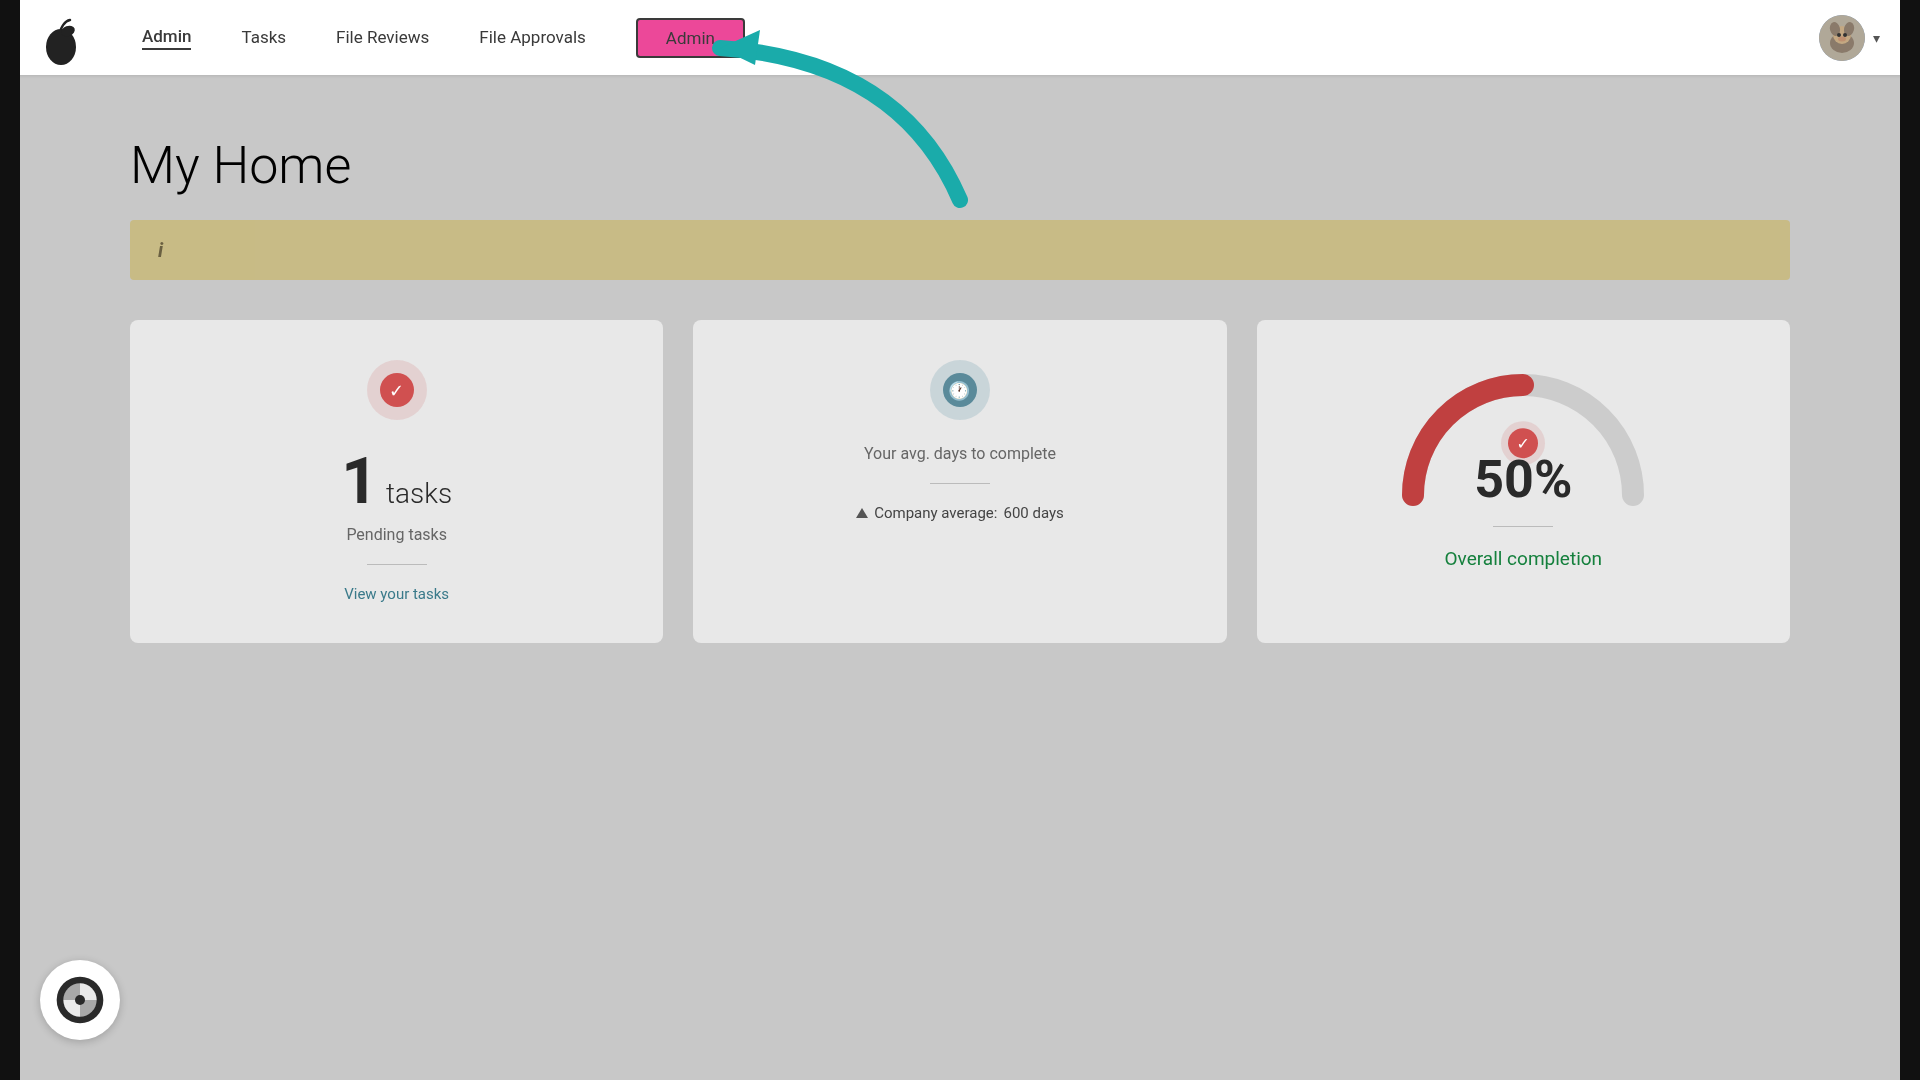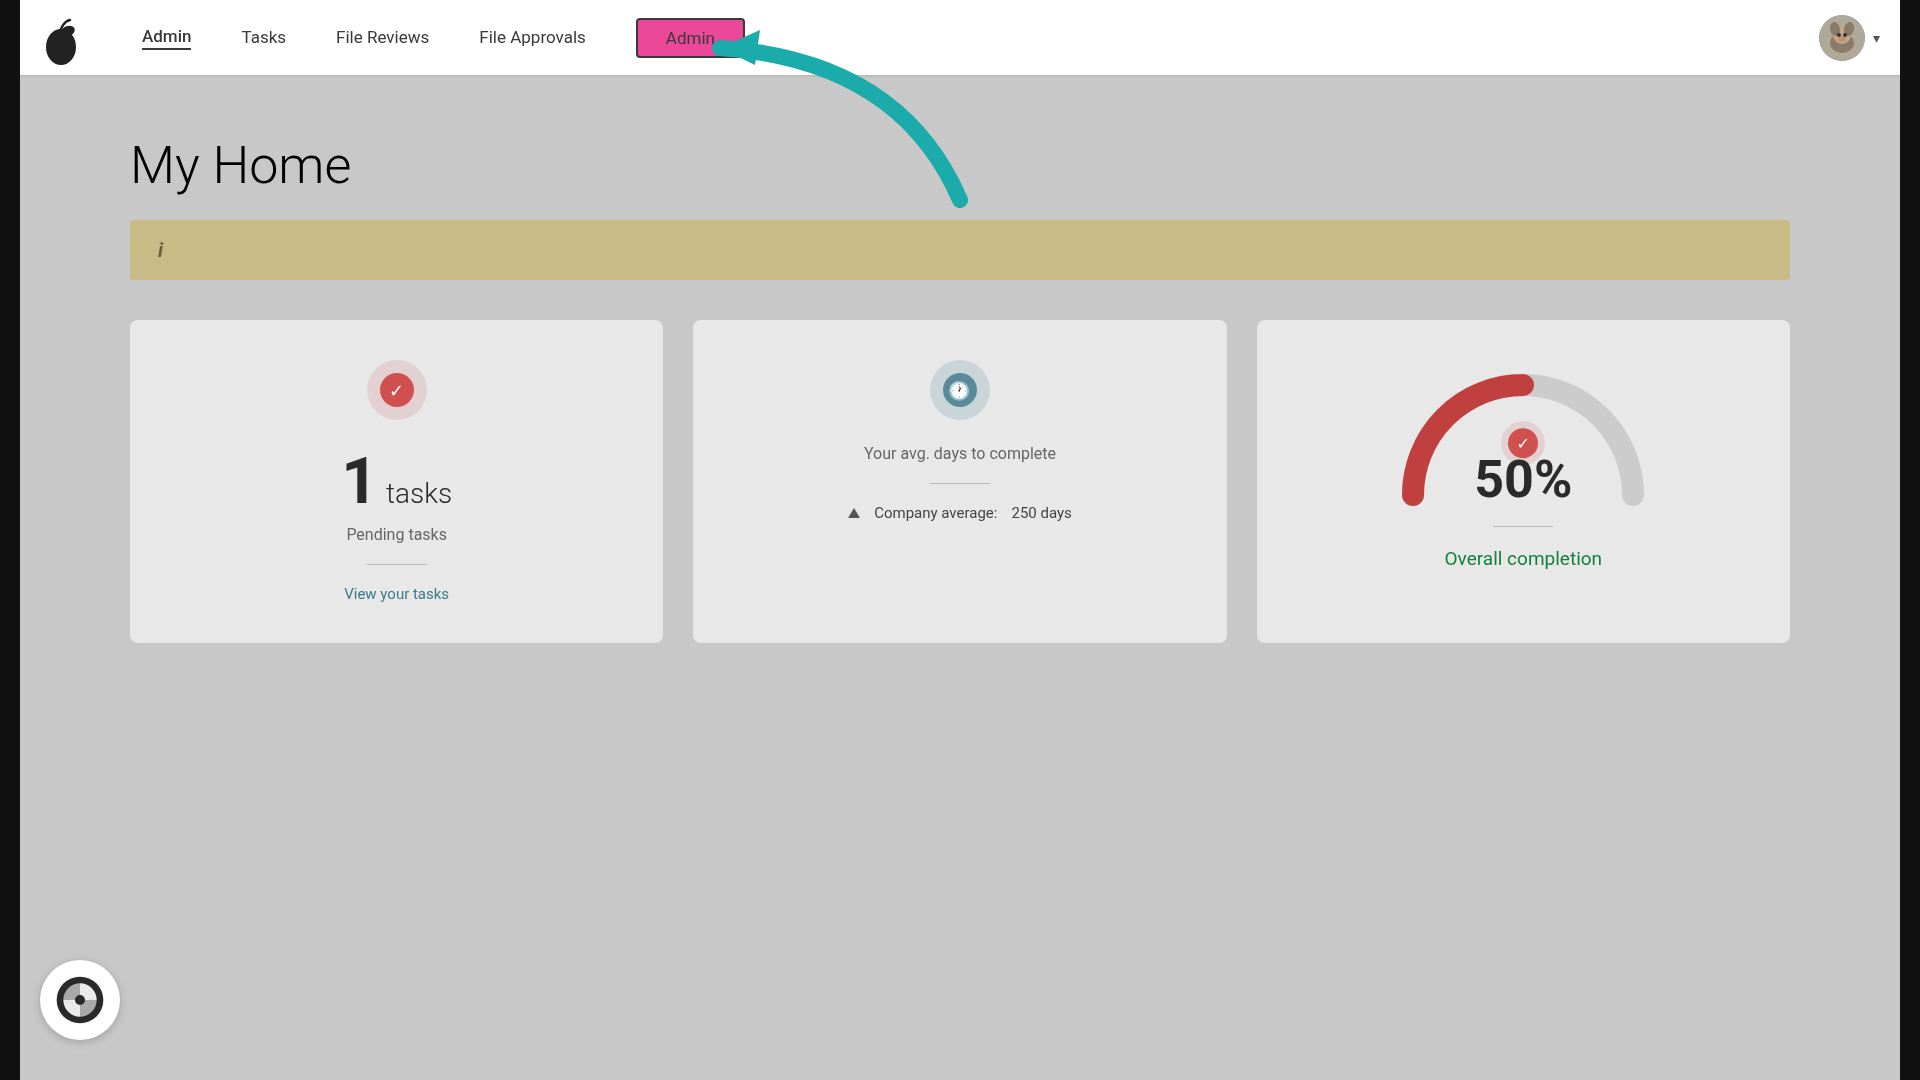--- a/index.html
+++ b/index.html
@@ -205,21 +205,21 @@
       font-size: 15px;
       cursor: pointer;
       text-decoration: none;
       margin-top: auto;
     }
 
     
     .company-avg {
       display: flex;
       align-items: center;
-      gap: 14px;
+      gap: 6px;
       font-size: 15px;
       color: #444;
     }
     .triangle-up {
       width: 0;
       height: 0;
       border-left: 6px solid transparent;
       border-right: 6px solid transparent;
       border-bottom: 10px solid #555;
       display: inline-block;
@@ -395,21 +395,21 @@
 
     <div class="card">
       <div class="card-icon-circle teal-bg">
         <div class="clock-icon">🕐</div>
       </div>
       <div class="card-subtitle">Your avg. days to complete</div>
       <div class="card-divider"></div>
       <div class="company-avg">
         <span class="triangle-up"></span>
         <span>Company average:</span>
-        <span>250 days</span>
+        <span>600 days</span>
       </div>
     </div>
 
     <div class="card card-gauge">
       <div class="gauge-container">
         <svg class="gauge-svg" viewBox="0 0 280 160">
 
           <path d="M 30 145 A 110 110 0 0 1 250 145" stroke="#ccc" stroke-width="22" fill="none" stroke-linecap="round"></path>
 
           <path d="M 30 145 A 110 110 0 0 1 140 35" stroke="#c04040" stroke-width="22" fill="none" stroke-linecap="round"></path>

